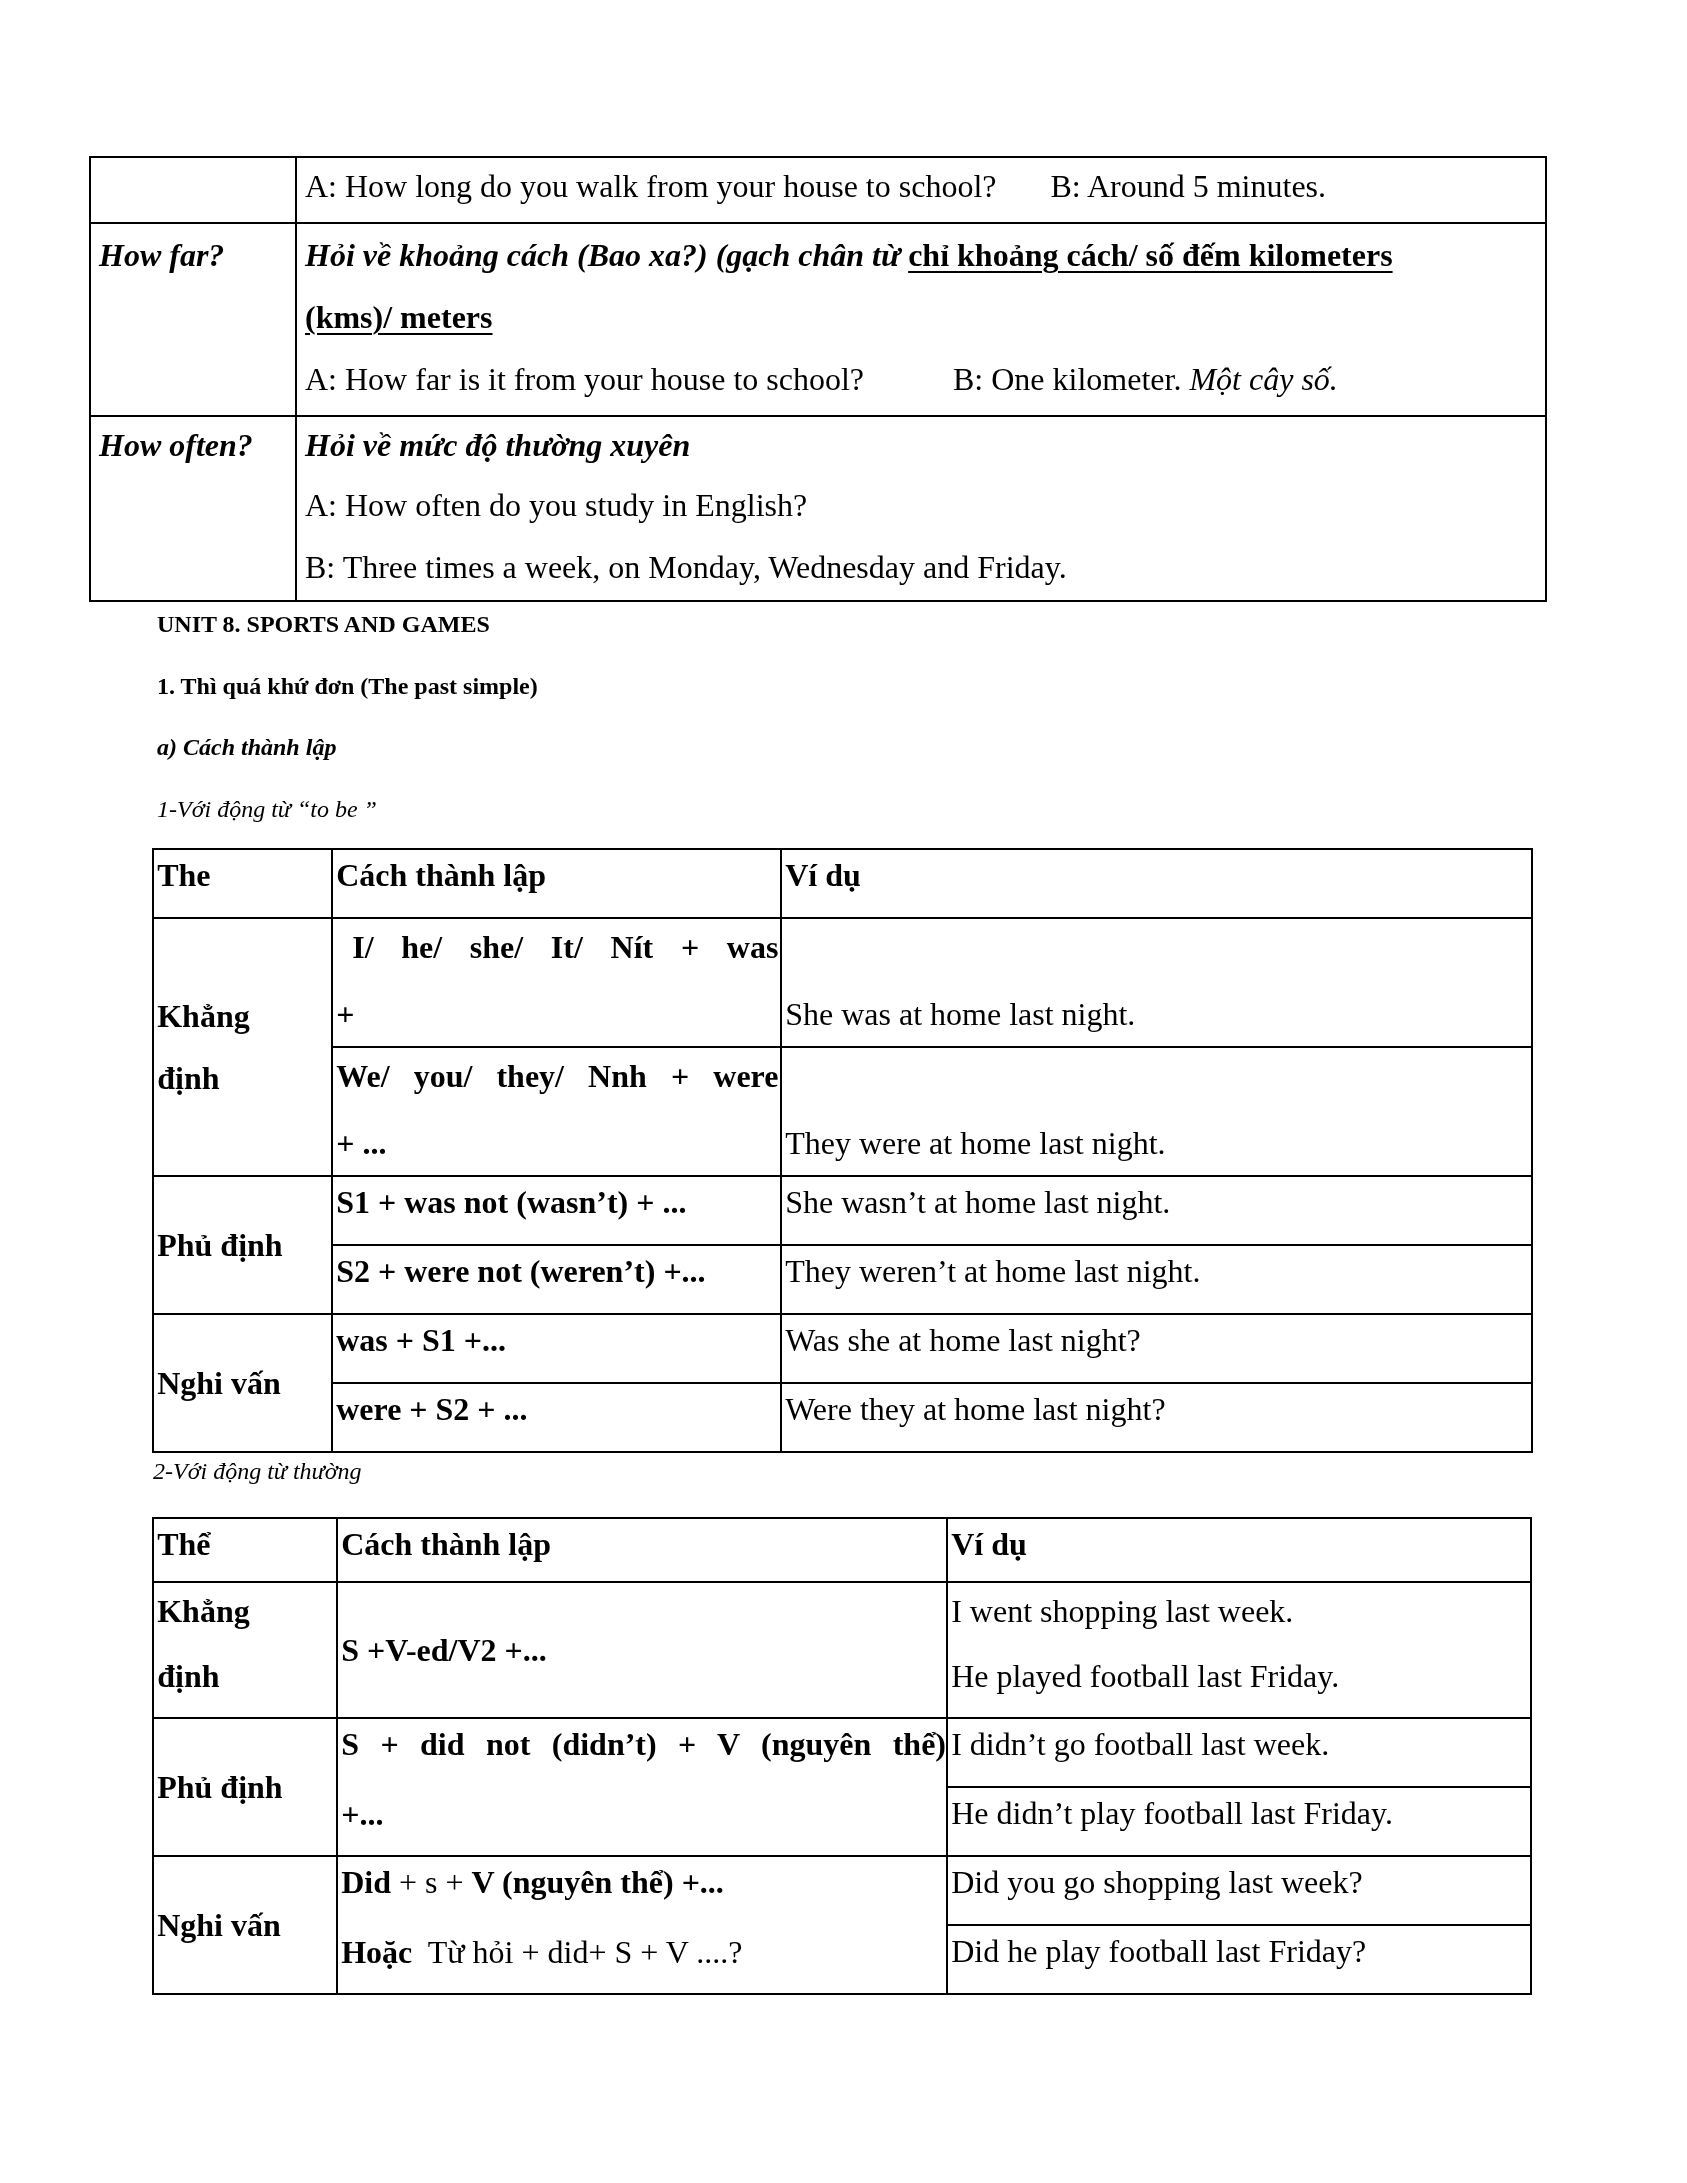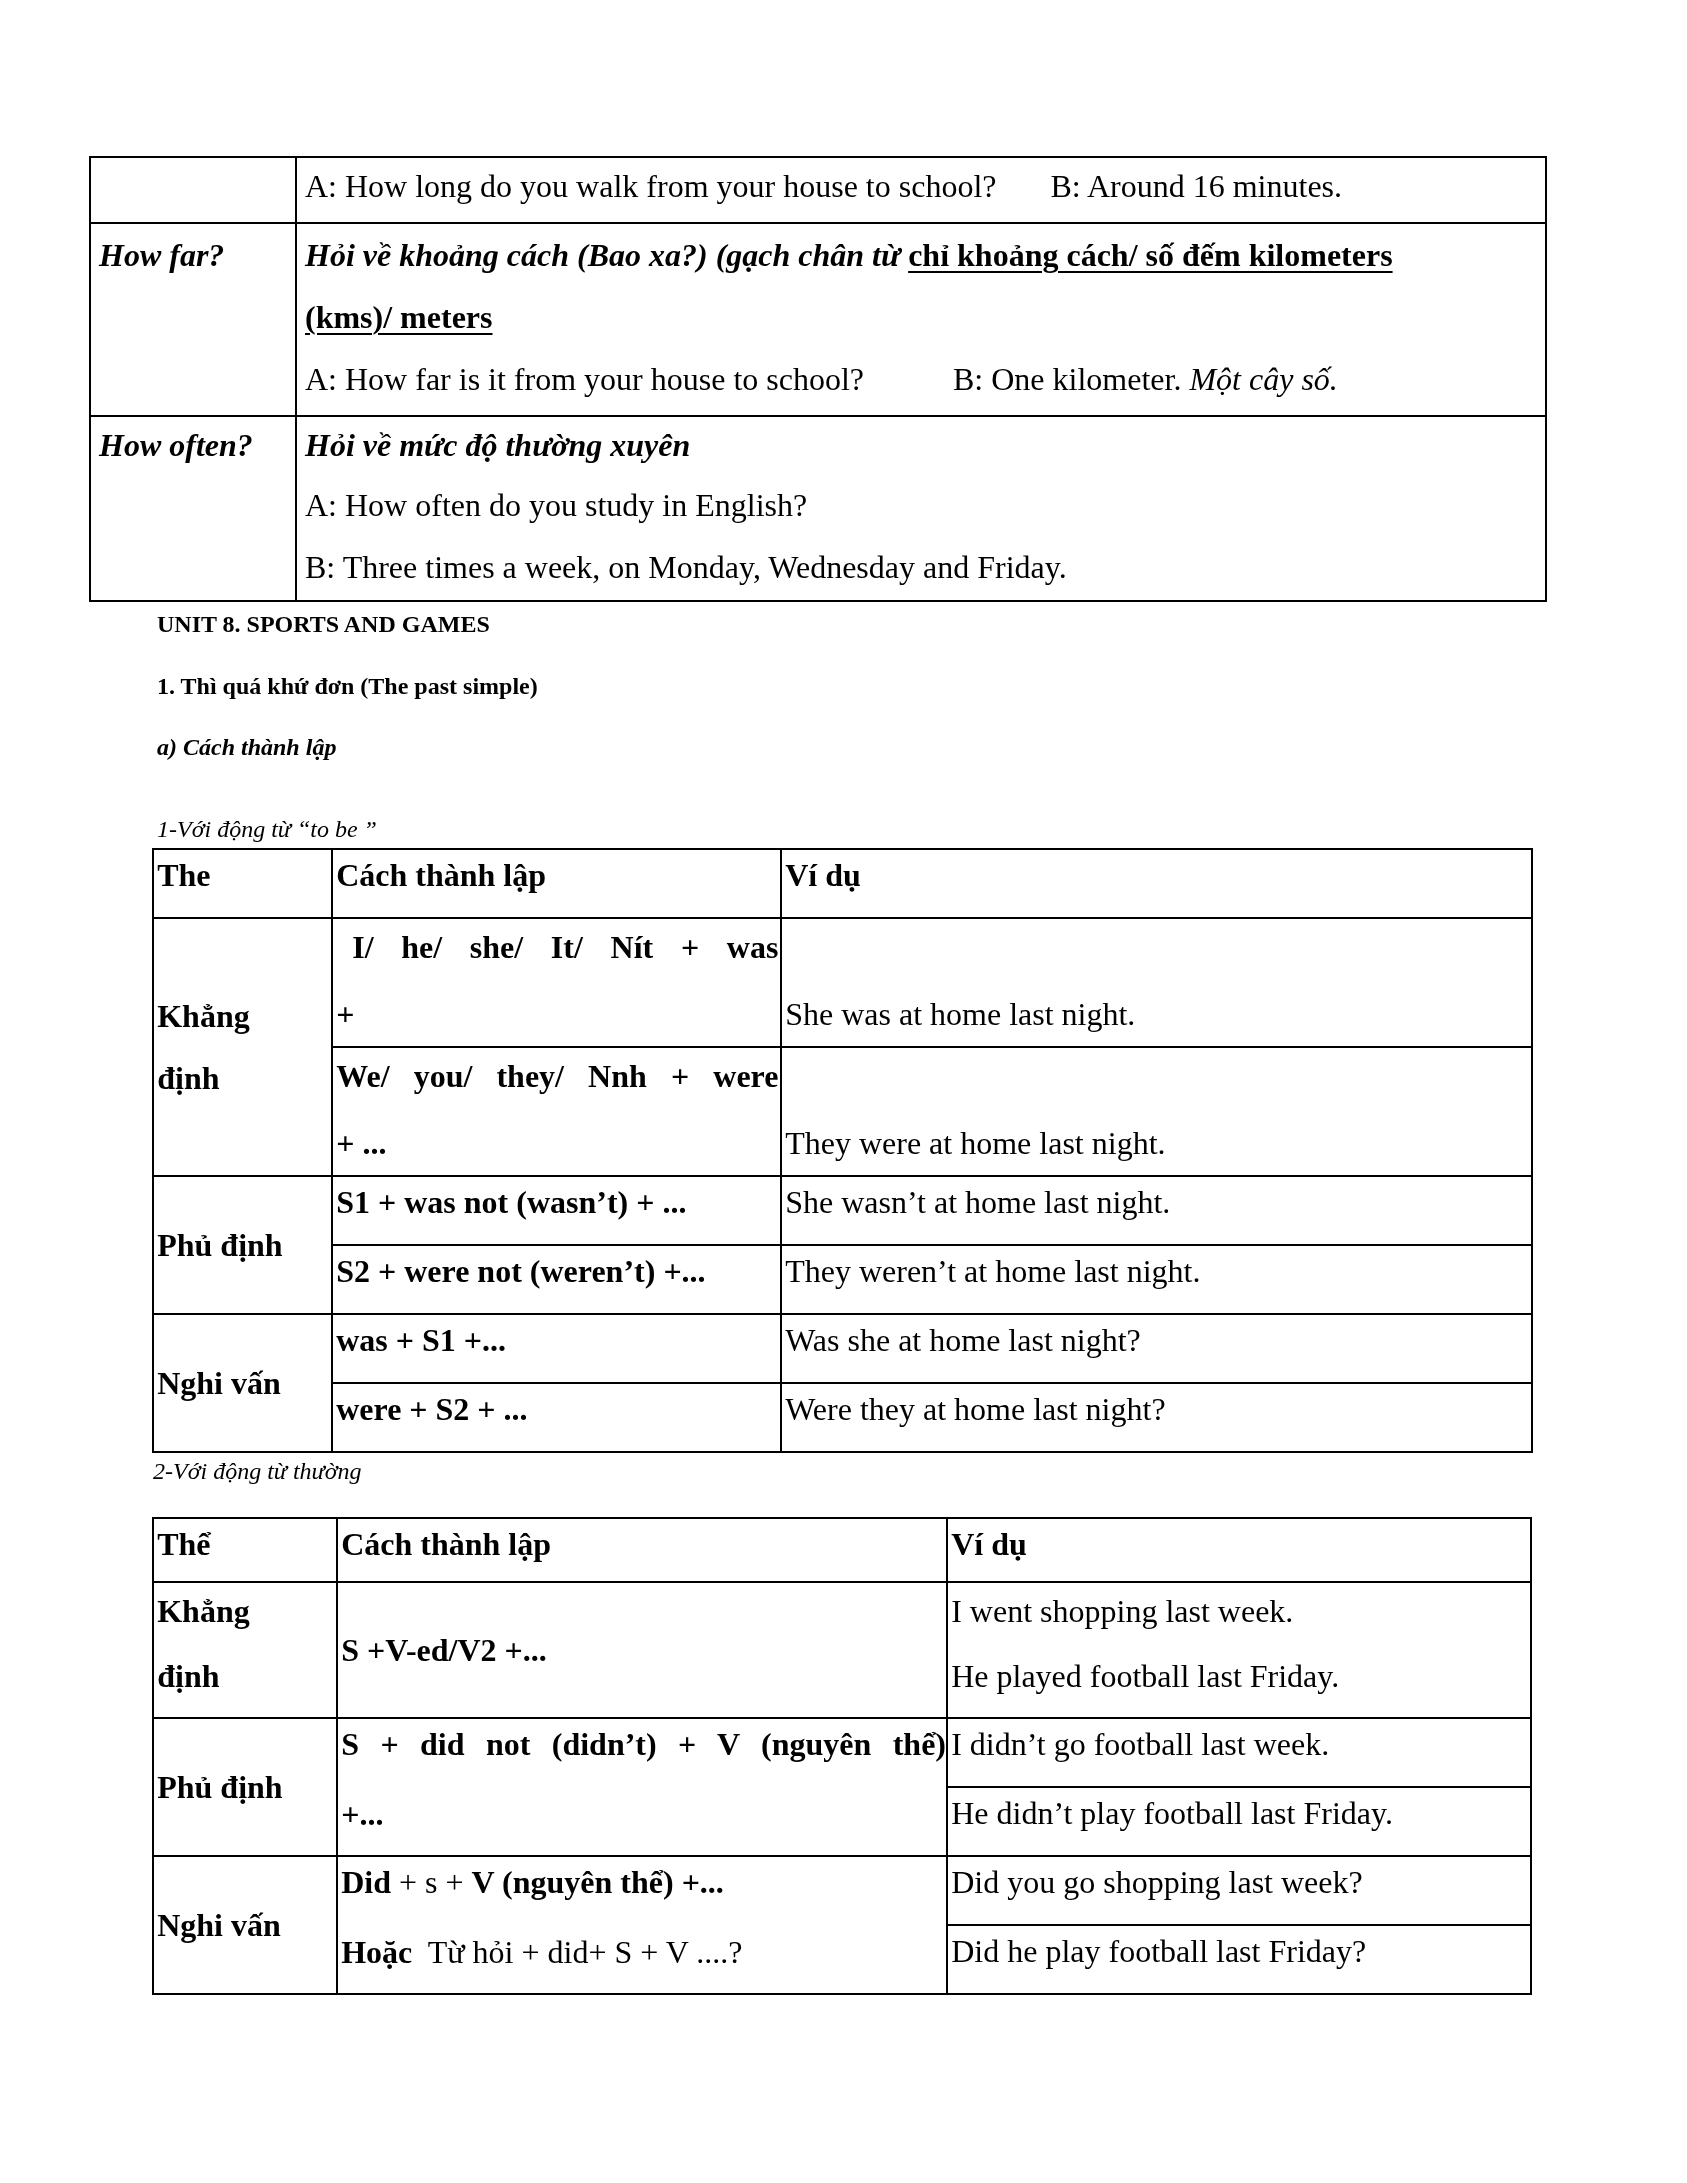--- a/index.html
+++ b/index.html
@@ -25,21 +25,21 @@
 <table style="left:89px; top:156px; width:1458px;">
   <colgroup>
       <col style="width:206px">
       <col>
     </colgroup>
   <tbody>
       <tr style="height:66px">
     <td></td>
     <td class="cellpad">
       <span class="line" style="height:57px;line-height:57px;">
-        <span>A: How long do you walk from your house to school?</span><span style="display:inline-block;width:54px"></span><span>B: Around 16 minutes.</span>
+        <span>A: How long do you walk from your house to school?</span><span style="display:inline-block;width:54px"></span><span>B: Around 5 minutes.</span>
       </span>
     </td>
   </tr>
   <tr style="height:193px">
     <td class="cellpad">
       <span class="line b i" style="height:62px;line-height:62px;">How far?</span>
     </td>
     <td class="cellpad">
       <span class="line" style="height:62px;line-height:62px;">
         <span class="b i">Hỏi về khoảng cách (Bao xa?) (gạch chân từ </span><span class="b u">chỉ khoảng cách/ số đếm kilometers</span>
@@ -61,21 +61,21 @@
       <span class="line" style="height:62px;line-height:62px;">A: How often do you study in English?</span>
       <span class="line" style="height:62px;line-height:62px;">B: Three times a week, on Monday, Wednesday and Friday.</span>
     </td>
   </tr>
 </tbody>
   </table>
 
 <div class="heading b" style="top:601px; height:62px; line-height:46px;">UNIT 8. SPORTS AND GAMES</div>
 <div class="heading b" style="top:663px; height:62px; line-height:46px;">1. Thì quá khứ đơn (The past simple)</div>
 <div class="heading b i" style="top:724px; height:62px; line-height:46px;">a) Cách thành lập</div>
-<div class="heading i" style="top:806px; height:62px; line-height:46px;">1-Với động từ “to be ”</div>
+<div class="heading i" style="top:786px; height:62px; line-height:46px;">1-Với động từ “to be ”</div>
 
 <table style="left:152px; top:848px; width:1381px;">
   <colgroup>
       <col style="width:179px">
       <col style="width:449px">
       <col>
     </colgroup>
   <tbody>
       <tr style="height:69px">
     <td class="cellpad-s">

